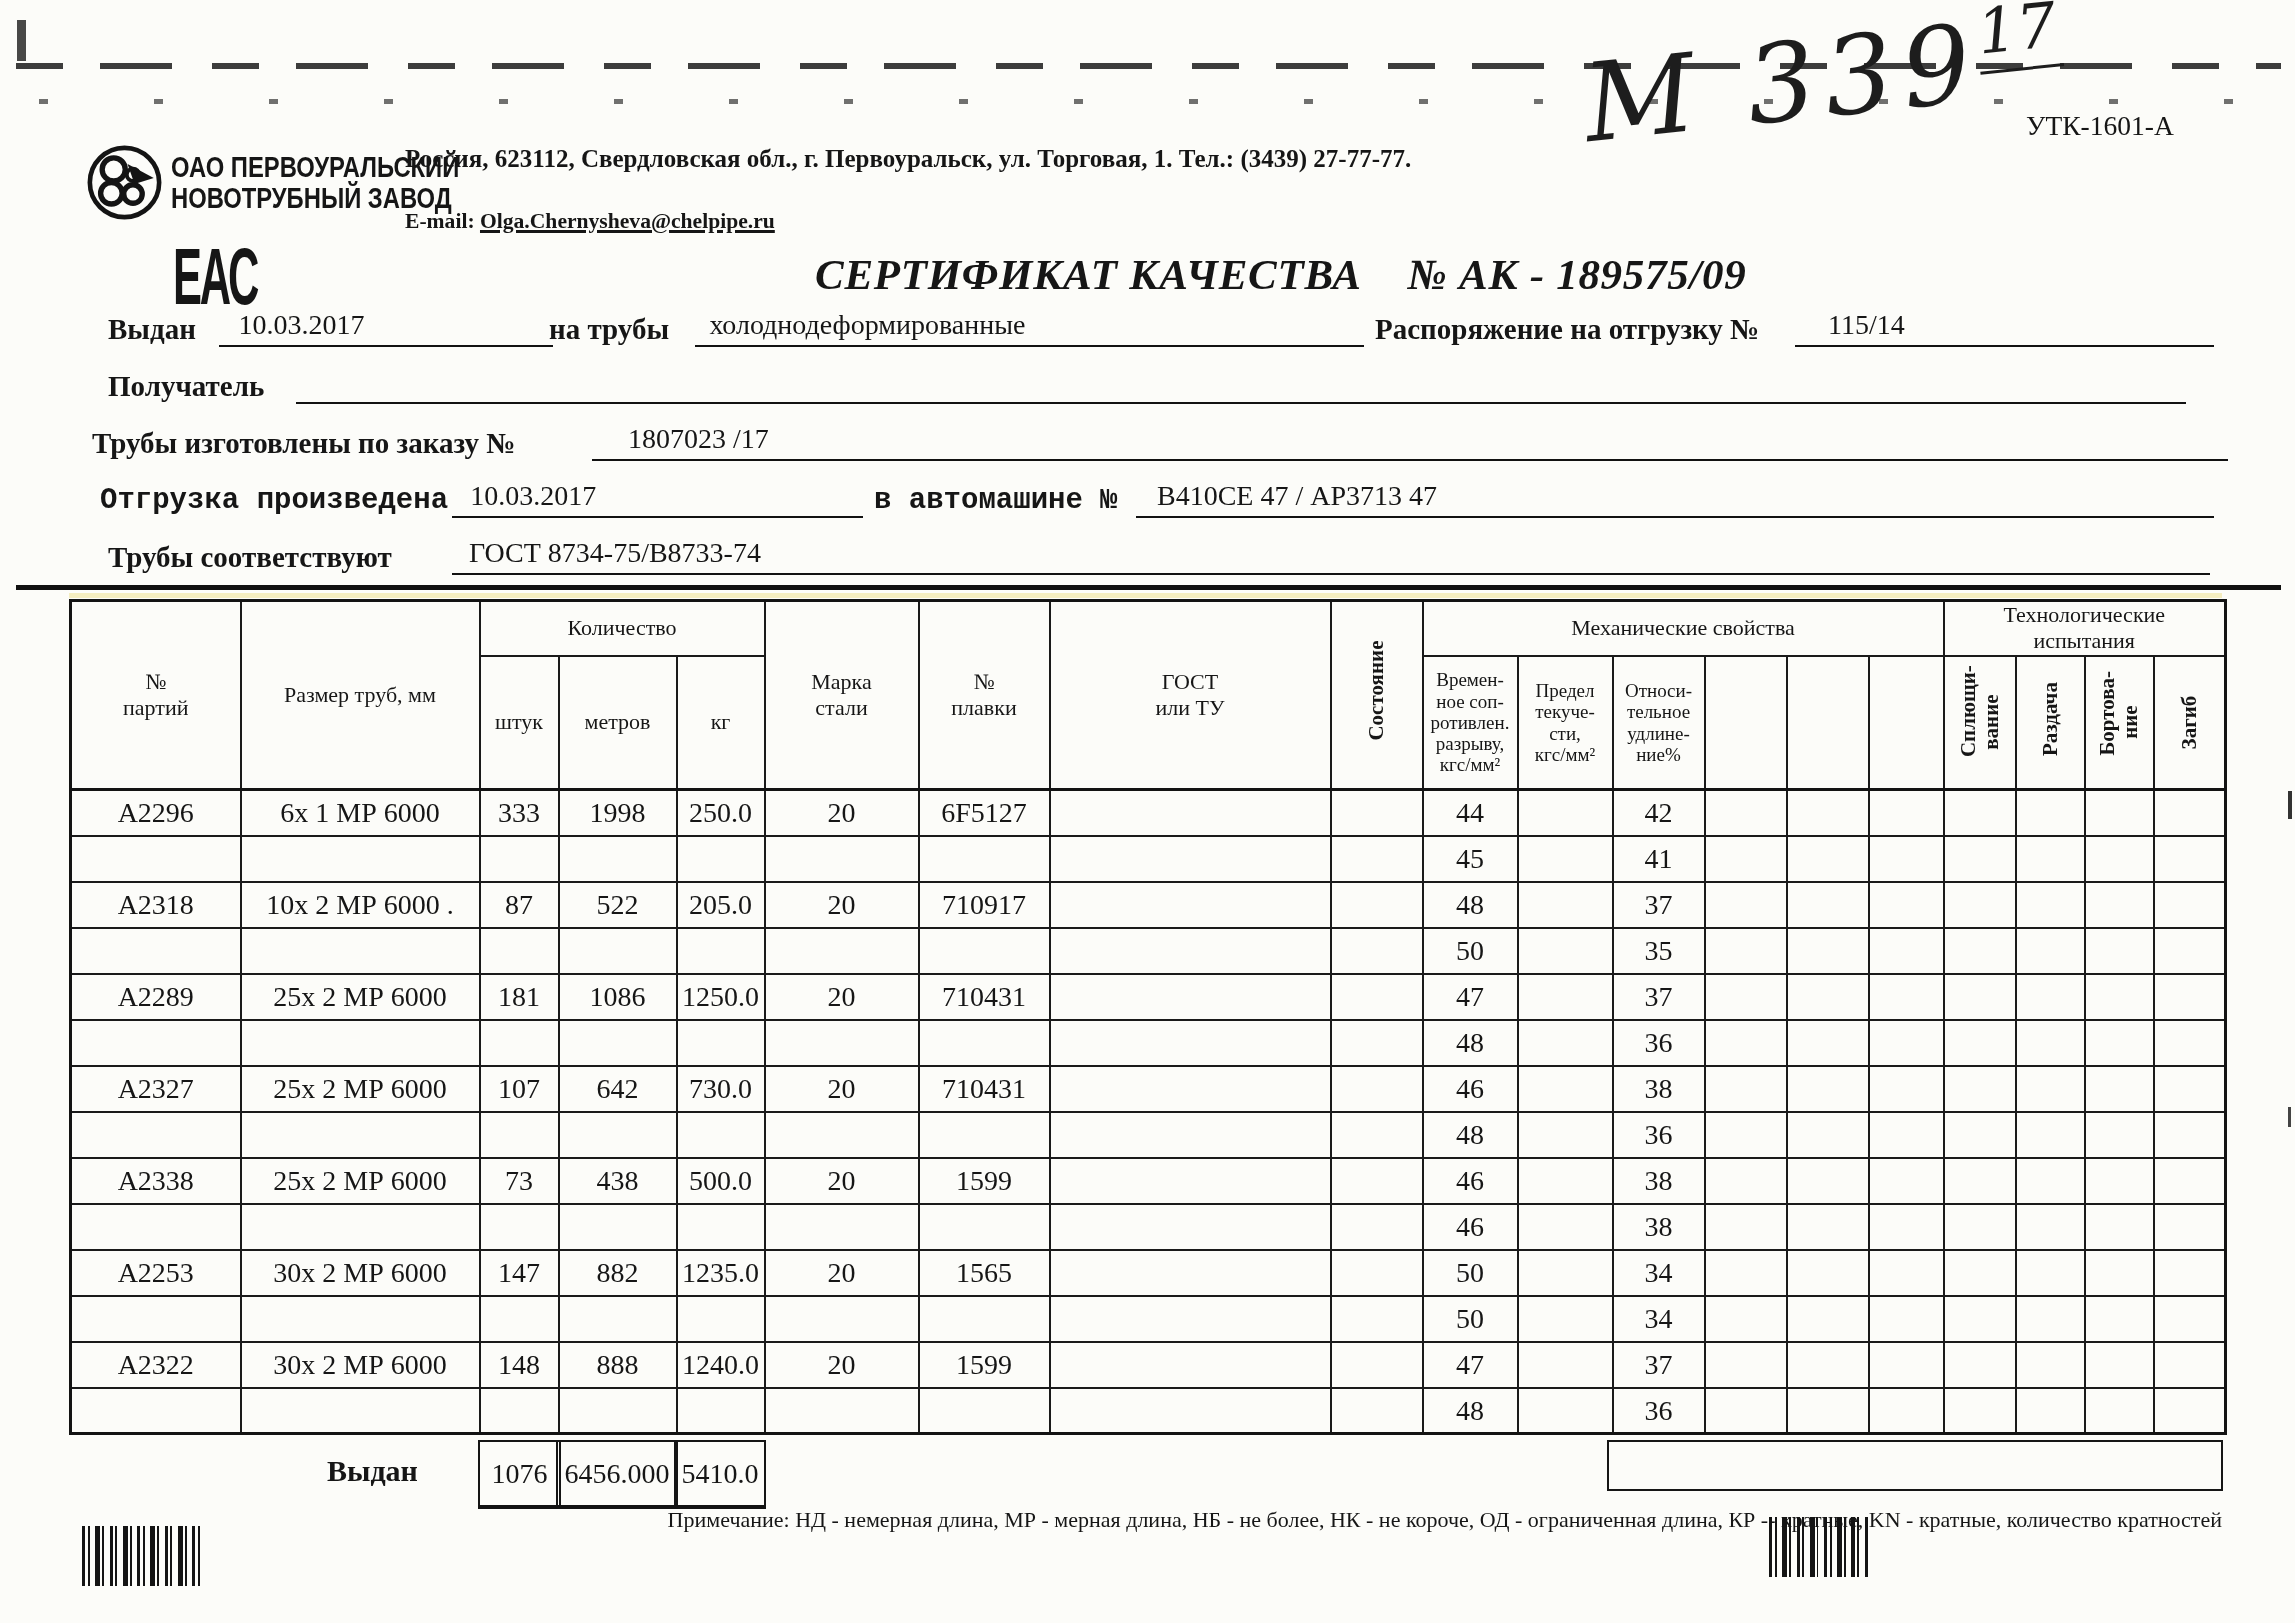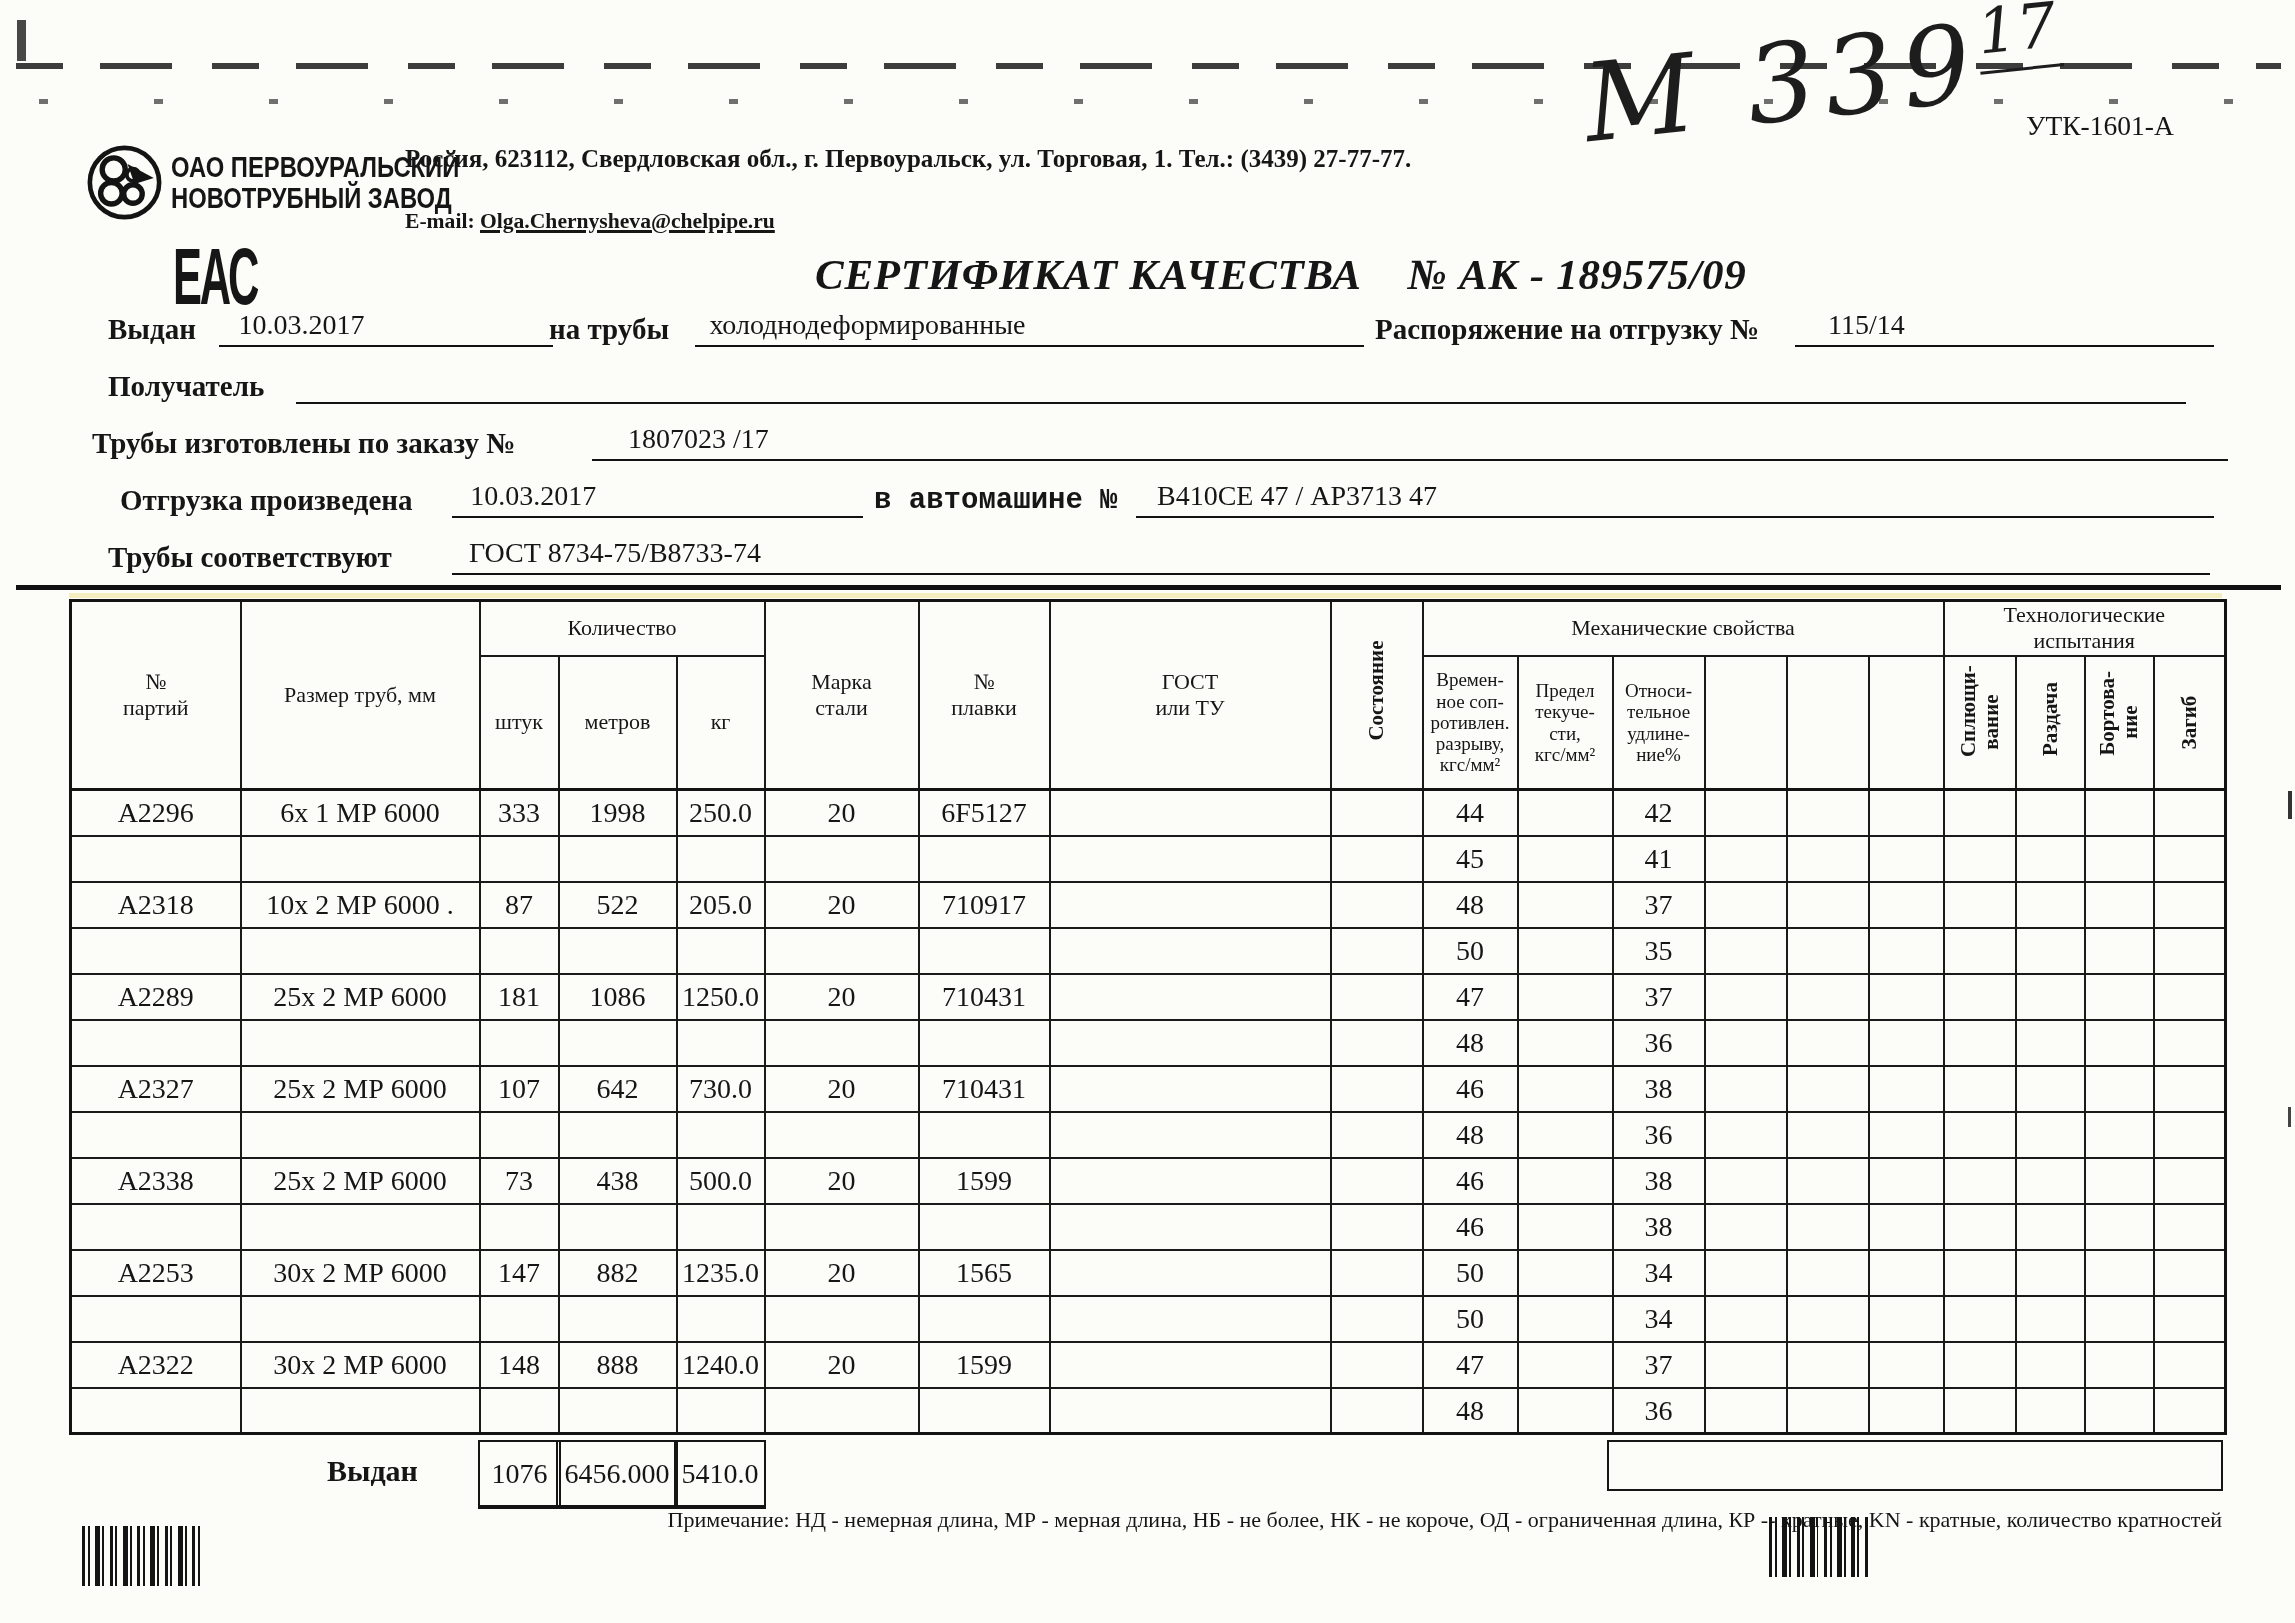--- a/index.html
+++ b/index.html
@@ -99,21 +99,21 @@
   <div class="val" style="left:695px;top:308px;width:655px;padding-left:14.4px;">холоднодеформированные</div>
   <div class="lbl" style="left:1375px;top:313px;">Распоряжение на отгрузку №</div>
   <div class="val" style="left:1795px;top:308px;width:386px;padding-left:33px;">115/14</div>
 
   <div class="lbl" style="left:108px;top:370px;">Получатель</div>
   <div class="val" style="left:296px;top:365px;width:1890px;"></div>
 
   <div class="lbl" style="left:92px;top:427px;">Трубы изготовлены по заказу №</div>
   <div class="val" style="left:592px;top:422px;width:1600px;padding-left:36px;">1807023  /17</div>
 
-  <div class="lbl" style="left:120px;top:484px;">Отгрузка произведена</div>
+  <div class="lbl" style="left:100px;top:484px;font-family:Liberation Mono, monospace;">Отгрузка произведена</div>
   <div class="val" style="left:452px;top:479px;width:393px;padding-left:18.3px;">10.03.2017</div>
   <div class="lbl" style="left:874px;top:484px;font-family:Liberation Mono, monospace;">в автомашине №</div>
   <div class="val" style="left:1136px;top:479px;width:1057px;padding-left:21px;">В410СЕ 47 / АР3713 47</div>
 
   <div class="lbl" style="left:108px;top:541px;">Трубы соответствуют</div>
   <div class="val" style="left:452px;top:536px;width:1741px;padding-left:17px;">ГОСТ 8734-75/В8733-74</div>
 
   <div class="abs rule" style="left:16.4px;top:585px;width:2265px;height:4.6px;"></div>
   <div class="abs ystreak" style="left:69px;top:593px;width:2153px;height:5.2px;"></div>
 

